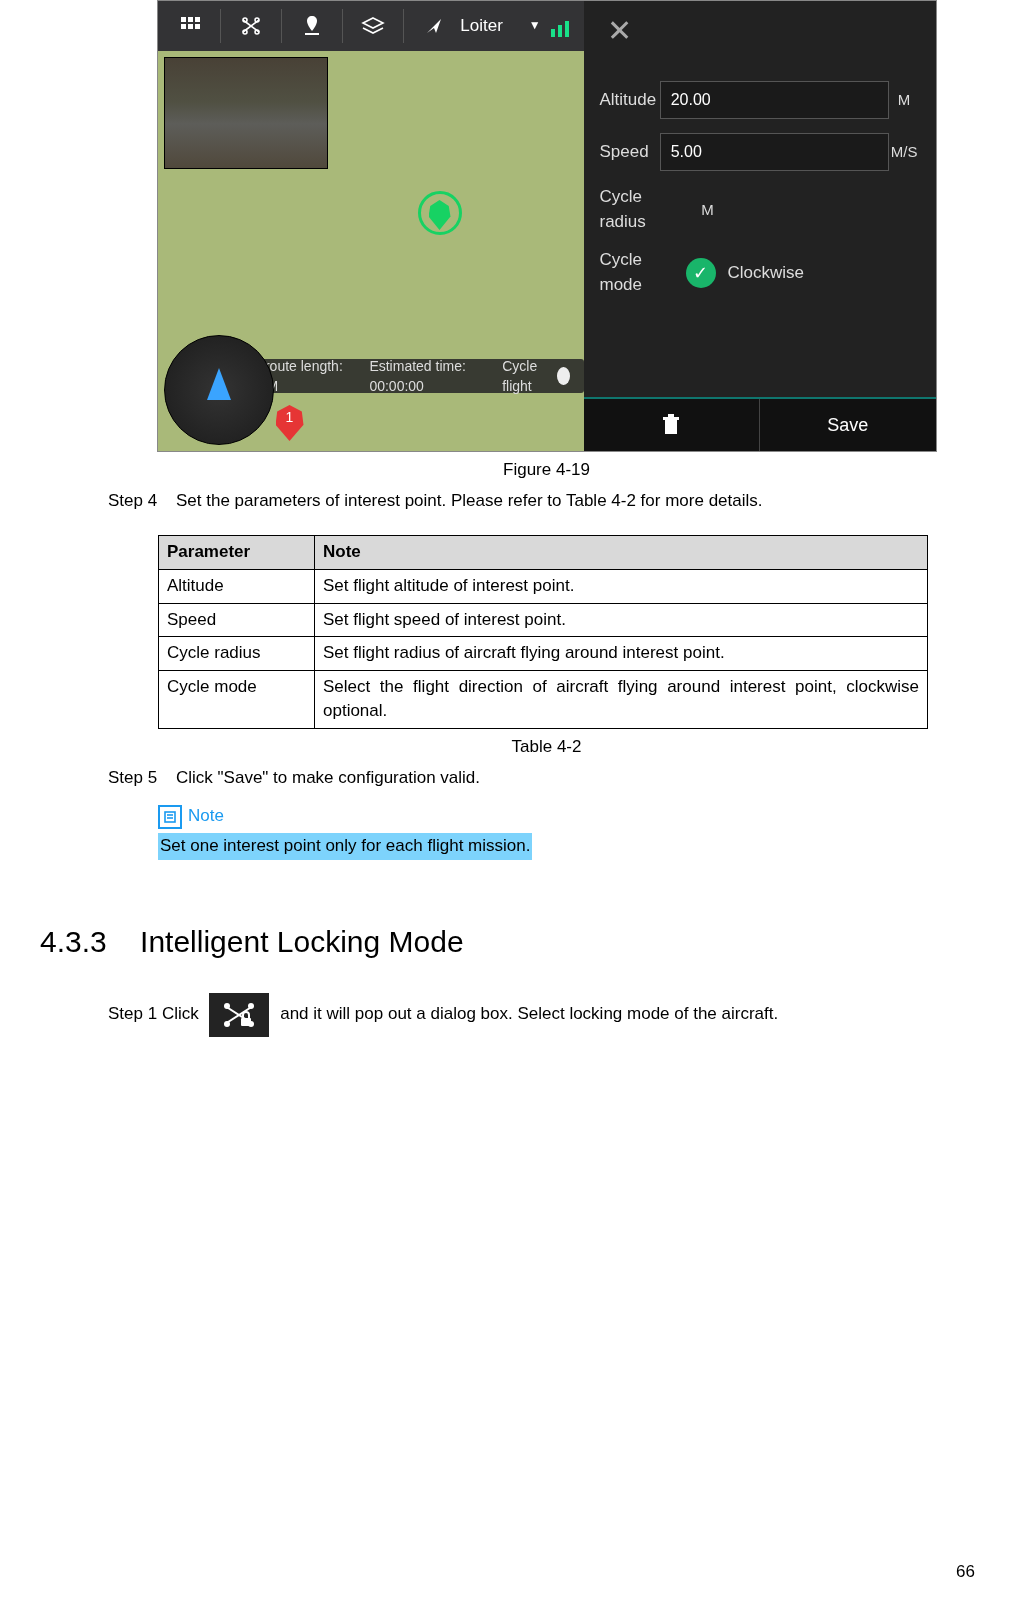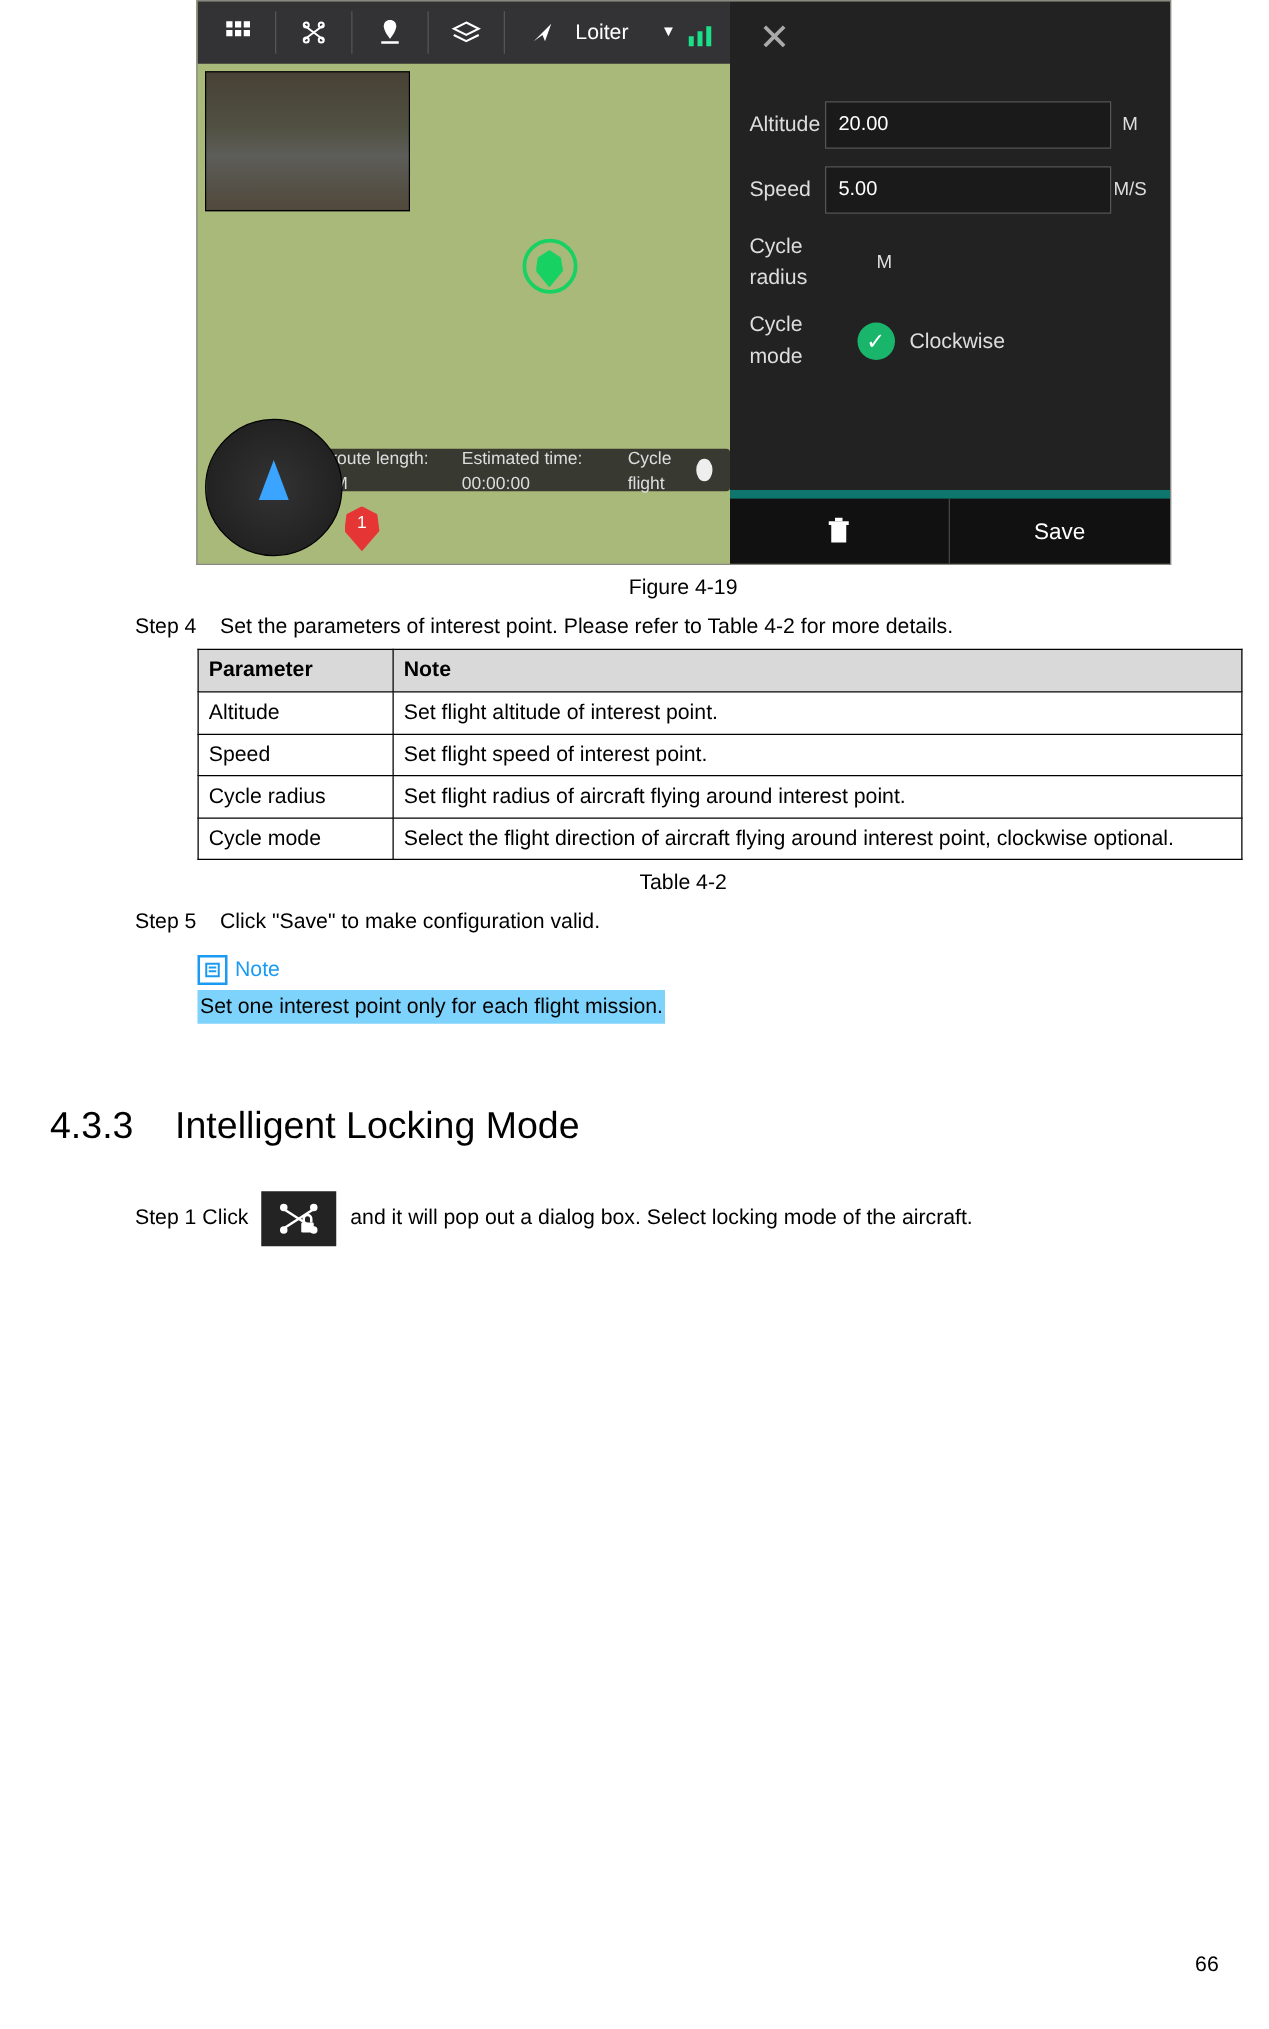--- a/index.html
+++ b/index.html
@@ -32,21 +32,21 @@
   .side-panel { position: absolute; top: 0; right: 0; bottom: 0; width: 352px; background: #222; color: #fff; display: flex; flex-direction: column; }
   .sp-title-row { display: flex; align-items: center; padding: 12px 14px 12px 18px; }
   .sp-title { flex: 1; font-size: 22px; line-height: 1.15; }
   .sp-close { width: 36px; height: 36px; display: flex; align-items: center; justify-content: center; font-size: 30px; color: #aaa; cursor: pointer; }
   .sp-body { padding: 6px 16px 0 16px; }
   .sp-row { display: flex; align-items: center; margin: 14px 0; }
   .sp-label { width: 86px; font-size: 17px; color: #ddd; }
   .sp-input { flex: 1; height: 38px; background: #1a1a1a; border: 1px solid #555; color: #fff; padding: 0 10px; font-size: 16px; }
   .sp-unit { width: 44px; text-align: center; font-size: 15px; color: #ddd; }
   .sp-check { width: 30px; height: 30px; border-radius: 50%; background: #19b56a; display: flex; align-items: center; justify-content: center; color: #fff; font-size: 18px; margin-right: 12px; }
-  .sp-footer { margin-top: auto; display: flex; border-top: 7px solid #0f766e; }
+  .sp-footer { margin-top: auto; display: flex; border-top: 2px solid #0f766e; }
   .sp-footer .btn { flex: 1; height: 52px; display: flex; align-items: center; justify-content: center; background: #111; color: #fff; font-size: 18px; cursor: pointer; }
   .sp-footer .btn + .btn { border-left: 1px solid #444; }
 
   .map-area { position: absolute; top: 50px; left: 0; right: 352px; bottom: 0; }
   .pip { position: absolute; top: 6px; left: 6px; width: 164px; height: 112px; background: #3a3a33; border: 1px solid #000; }
   .pip::after { content: ""; position: absolute; inset: 0; background: linear-gradient(#5a4a3a 0%, #6b6b55 40%, #888 60%, #6b5a45 100%); opacity: .45; }
   .poi-marker { position: absolute; left: 260px; top: 140px; width: 44px; height: 44px; border: 3px solid #17d263; border-radius: 50%; display: flex; align-items: center; justify-content: center; }
   .poi-marker::after { content: ""; width: 22px; height: 30px; background: #17d263; clip-path: polygon(50% 100%, 0 55%, 8% 20%, 50% 0, 92% 20%, 100% 55%); transform: translateY(2px); }
   .bottom-bar { position: absolute; left: 60px; right: 0; bottom: 58px; height: 34px; background: rgba(40,40,40,.88); color: #ddd; font-size: 14px; display: flex; align-items: center; padding: 0 14px; border-radius: 3px; gap: 20px; }
   .bottom-bar .toggle { margin-left: auto; display: flex; align-items: center; gap: 6px; }
@@ -54,21 +54,21 @@
   .compass { position: absolute; left: 6px; bottom: 6px; width: 110px; height: 110px; border-radius: 50%; background: radial-gradient(circle, #333 0%, #222 70%, #000 100%); border: 1px solid #000; display: flex; align-items: center; justify-content: center; }
   .compass .arrow { width: 0; height: 0; border-left: 12px solid transparent; border-right: 12px solid transparent; border-bottom: 32px solid #3aa4ff; transform: translateY(-6px); }
   .red-marker { position: absolute; left: 118px; bottom: 10px; width: 28px; height: 36px; }
   .red-marker .pin { width: 28px; height: 36px; background: #e63535; clip-path: polygon(50% 100%, 0 55%, 6% 18%, 50% 0, 94% 18%, 100% 55%); display: flex; align-items: flex-start; justify-content: center; color: #fff; font-size: 14px; padding-top: 2px; }
 
   
   .fig-caption, .tbl-caption { text-align: center; margin: 6px 0 4px 0; }
   .step-line { display: flex; margin: 6px 0; }
   .step-tag { width: 68px; flex-shrink: 0; }
   .step-body { flex: 1; }
-  .tbl { border-collapse: collapse; width: 836px; margin: 6px 0 2px 50px; }
+  .tbl { border-collapse: collapse; width: 770px; margin: 22px 0 2px 50px; }
   .tbl th, .tbl td { border: 1px solid #000; padding: 4px 8px; text-align: left; vertical-align: top; font-size: 17px; }
   .tbl th { background: #d9d9d9; font-weight: bold; }
   .tbl td.justify { text-align: justify; }
   .tbl .col-p { width: 156px; }
 
   .note-row { margin: 14px 0 2px 50px; display: flex; align-items: flex-end; gap: 6px; }
   .note-icon { width: 24px; height: 24px; border: 2px solid #1a9af0; display: flex; align-items: center; justify-content: center; color: #1a9af0; font-size: 14px; }
   .note-label { color: #1a9af0; font-size: 17px; }
   .note-text { background: #7dd3fc; display: inline-block; padding: 1px 2px; margin: 2px 0 14px 50px; }
 

